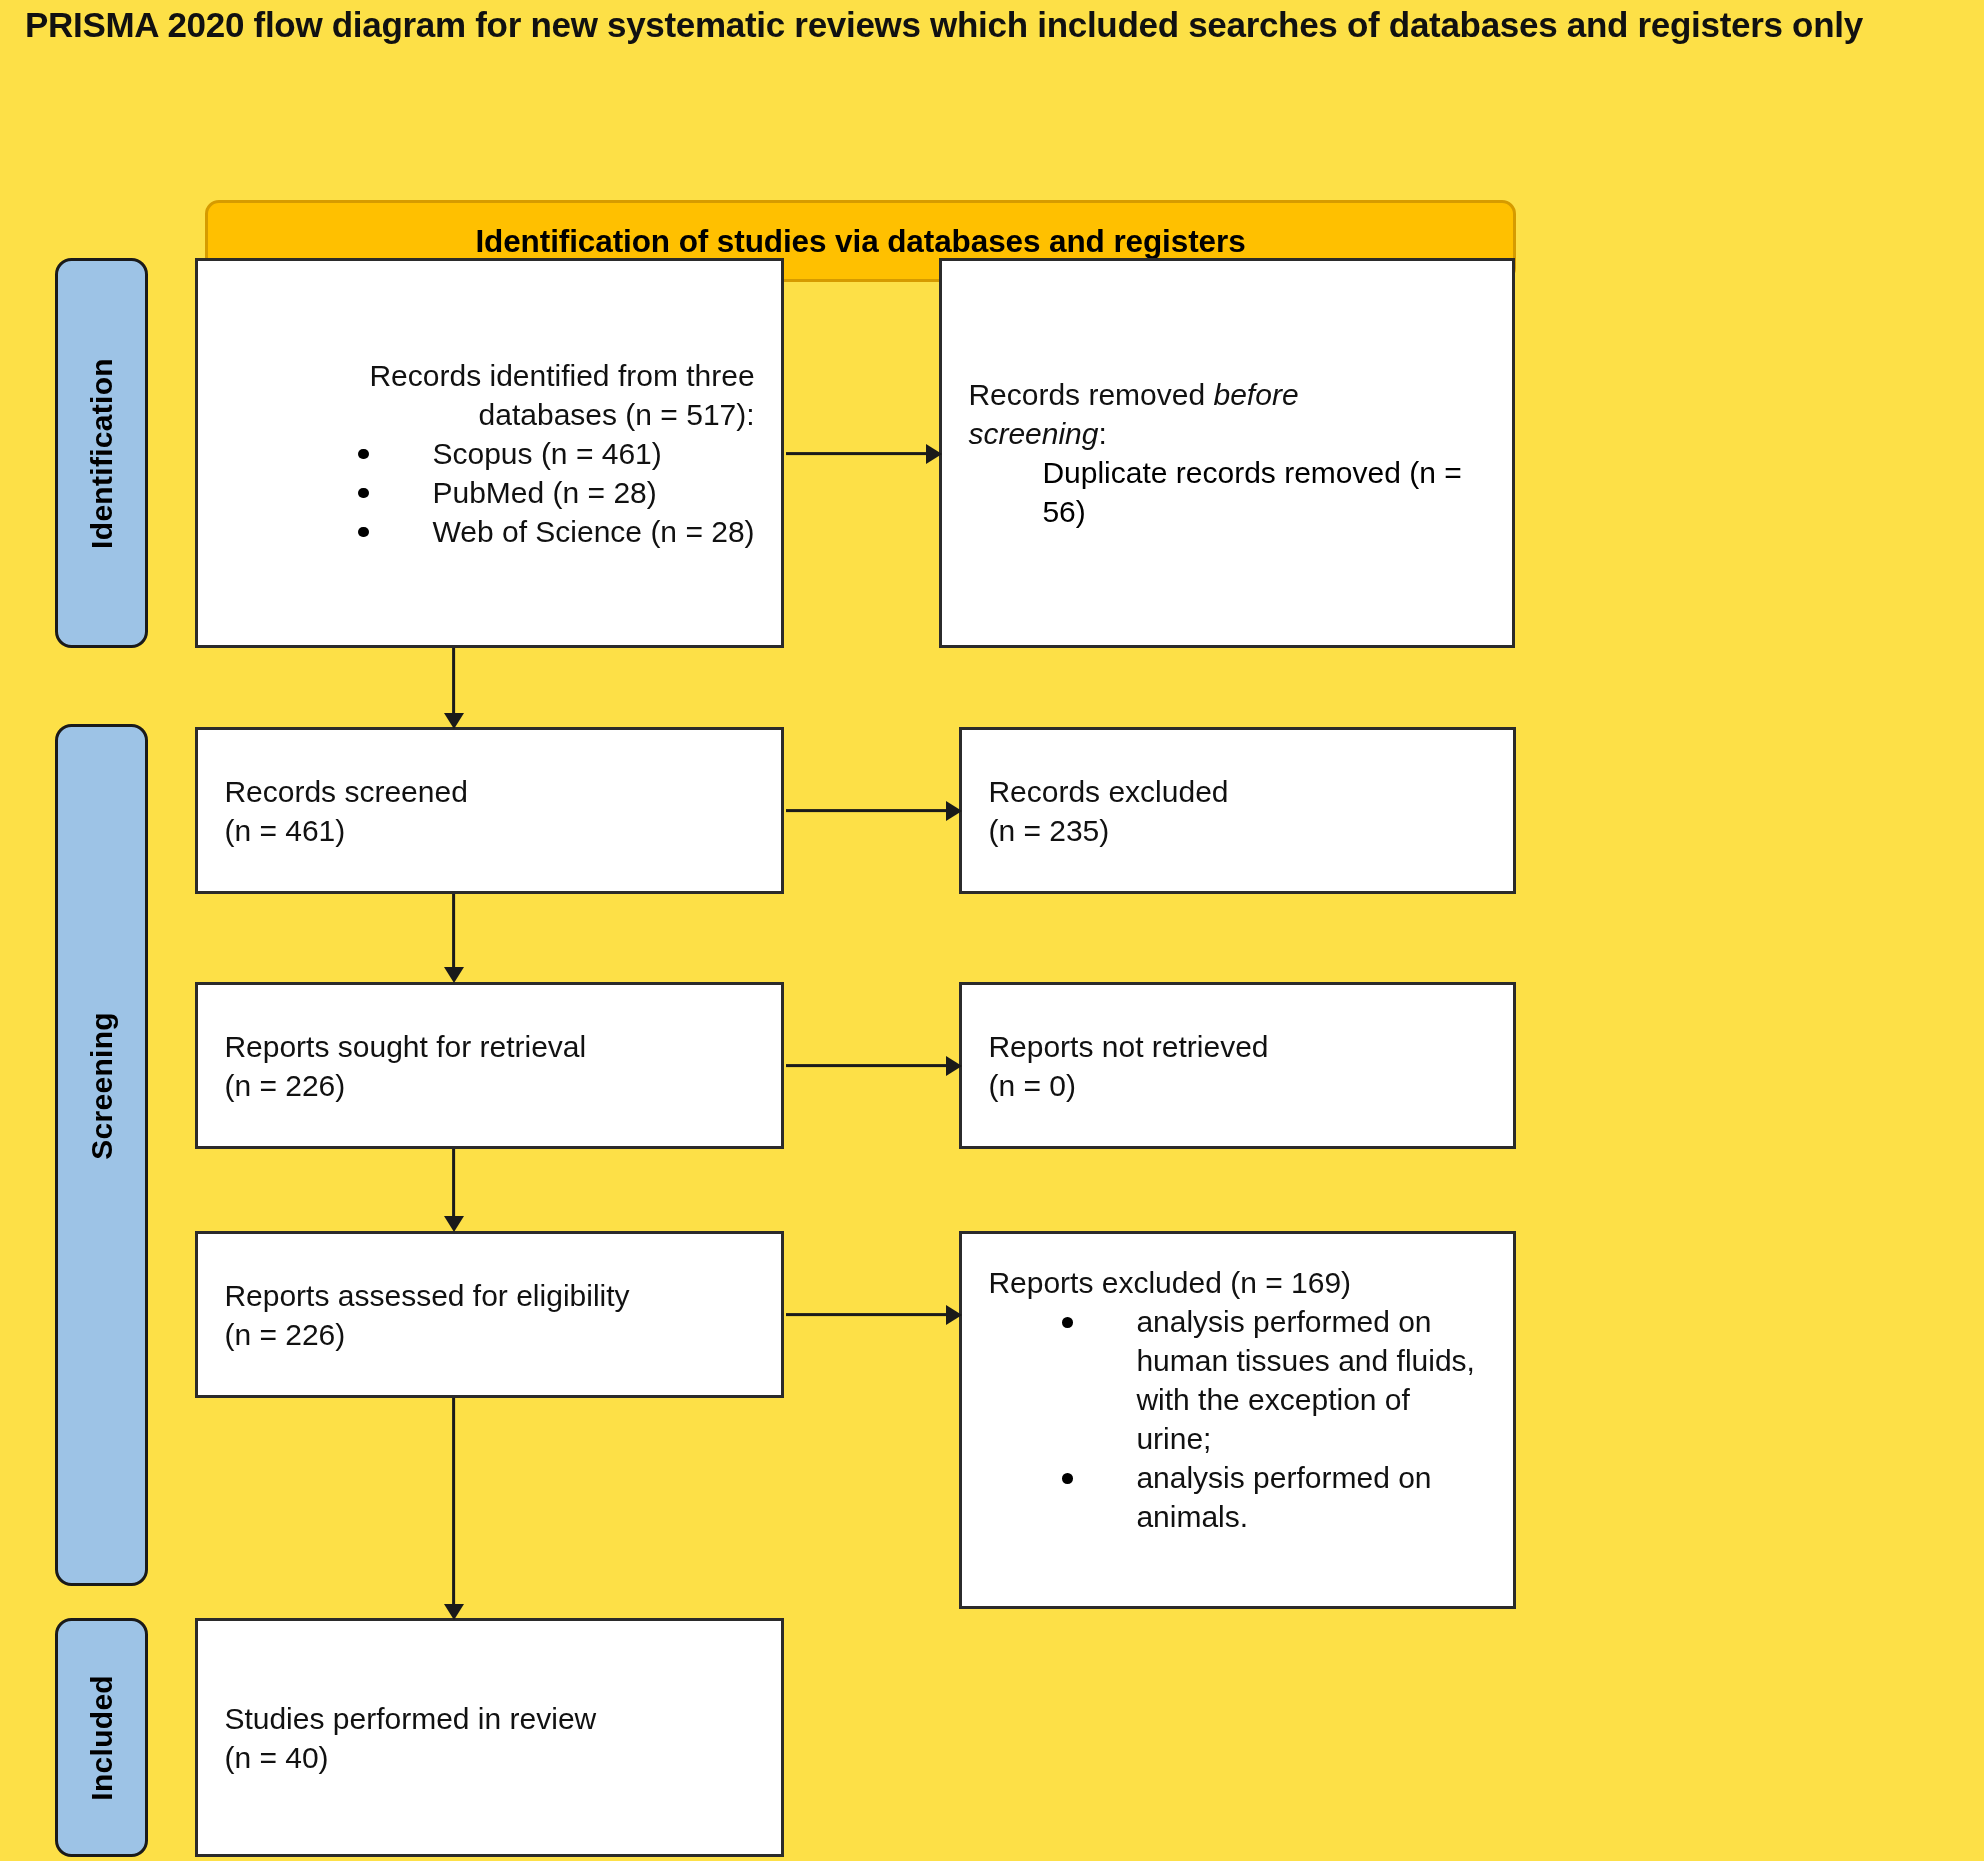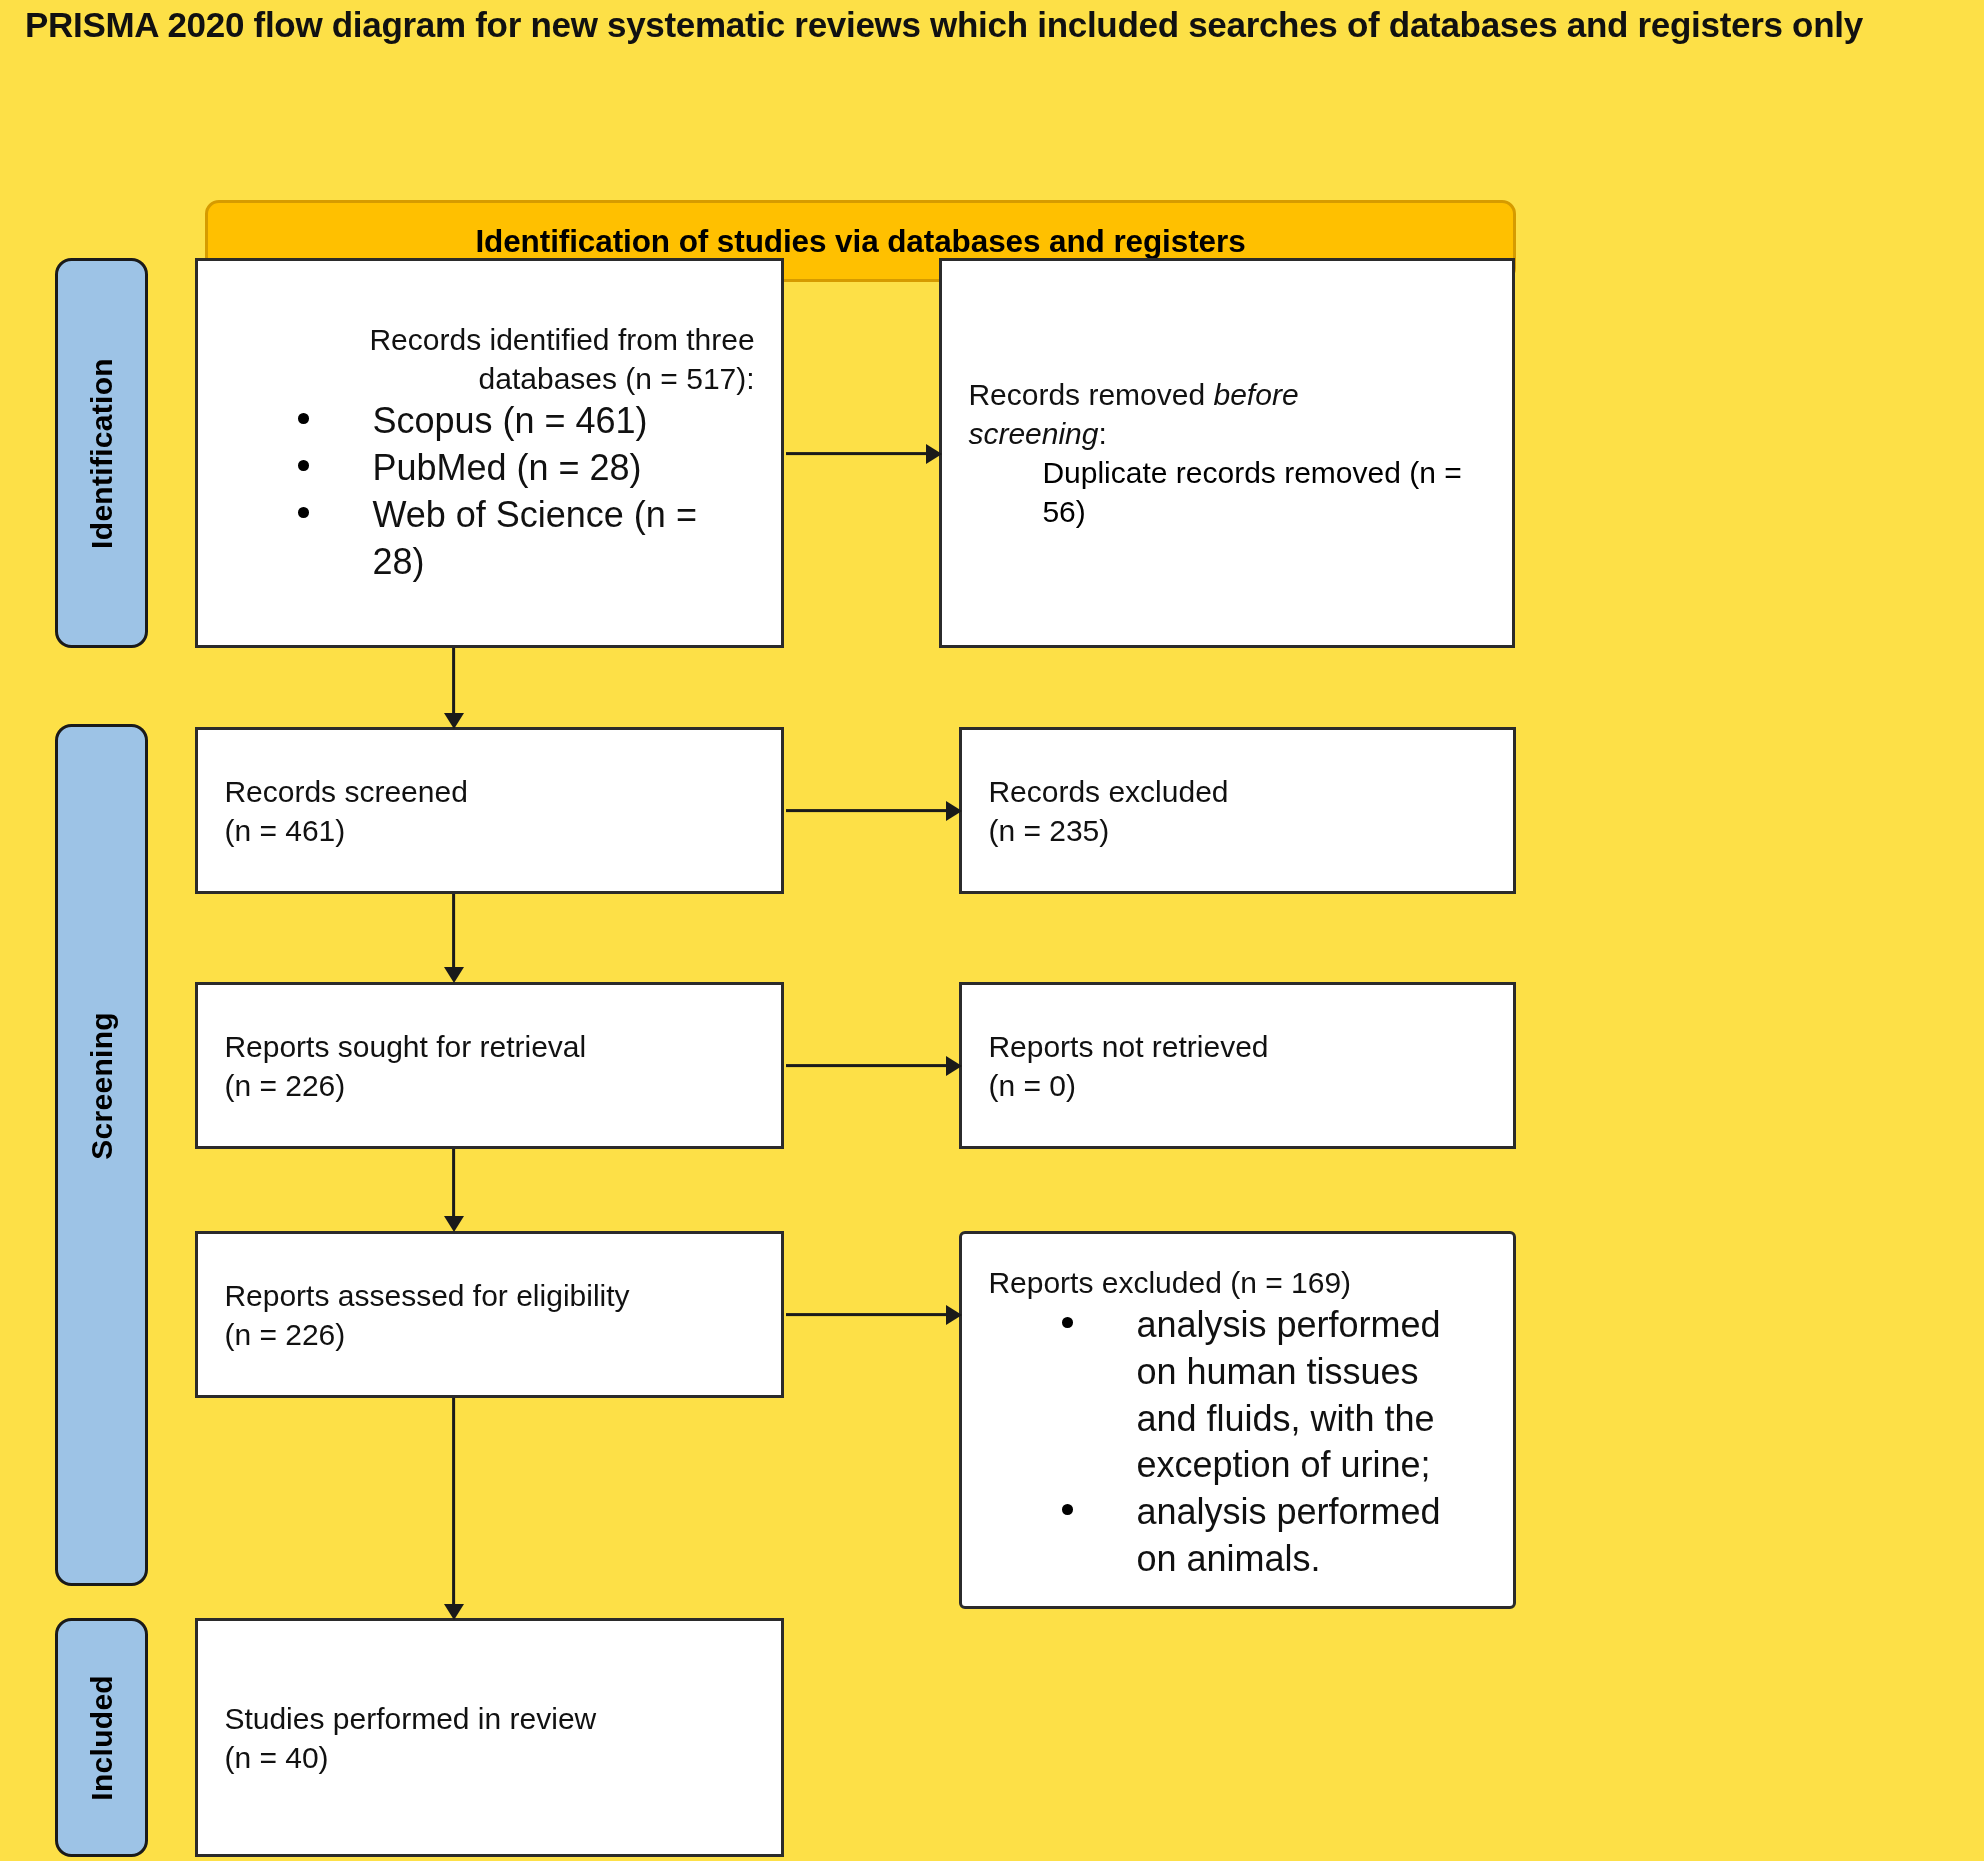--- a/index.html
+++ b/index.html
@@ -107,21 +107,21 @@
   .box-italic { font-style: italic; }
 
   
   ul.box-bullets {
     list-style: none;
     margin: 0;
     padding: 0 0 0 74px;
   }
   ul.box-bullets > li {
     position: relative;
-    font-size: 36px;
+    font-size: 30px;
     line-height: 1.30;
     padding-left: 74px;
     margin: 0;
     color: #111111;
   }
   ul.box-bullets > li::before {
     content: "";
     position: absolute;
     left: 0;
     top: 15px;
@@ -138,21 +138,21 @@
   }
 
   
   #box-records-identified { left: 195px;  top: 258px;  width: 589px;  height: 390px; align-items: flex-end; }
   #box-records-removed    { left: 939px; top: 258px;  width: 576px;  height: 390px; }
   #box-records-screened   { left: 195px;  top: 727px; width: 589px;  height: 167px; }
   #box-records-excluded   { left: 959px; top: 727px; width: 557px;  height: 167px; }
   #box-reports-sought     { left: 195px;  top: 982px; width: 589px;  height: 167px; }
   #box-reports-not-retrieved { left: 959px; top: 982px; width: 557px; height: 167px; }
   #box-reports-assessed   { left: 195px;  top: 1231px; width: 589px;  height: 167px; }
-  #box-reports-excluded   { left: 959px; top: 1231px; width: 557px;  height: 378px; border-radius: 6px; }
+  #box-reports-excluded   { left: 959px; top: 1231px; width: 557px;  height: 378px; }
   #box-studies-included   { left: 195px;  top: 1618px; width: 589px;  height: 239px; }
 
   
   #box-reports-excluded { justify-content: flex-start; padding-top: 29px; }
   #box-records-removed  { justify-content: center; }
 
   
   .arrow-h, .arrow-v {
     position: absolute;
   }

